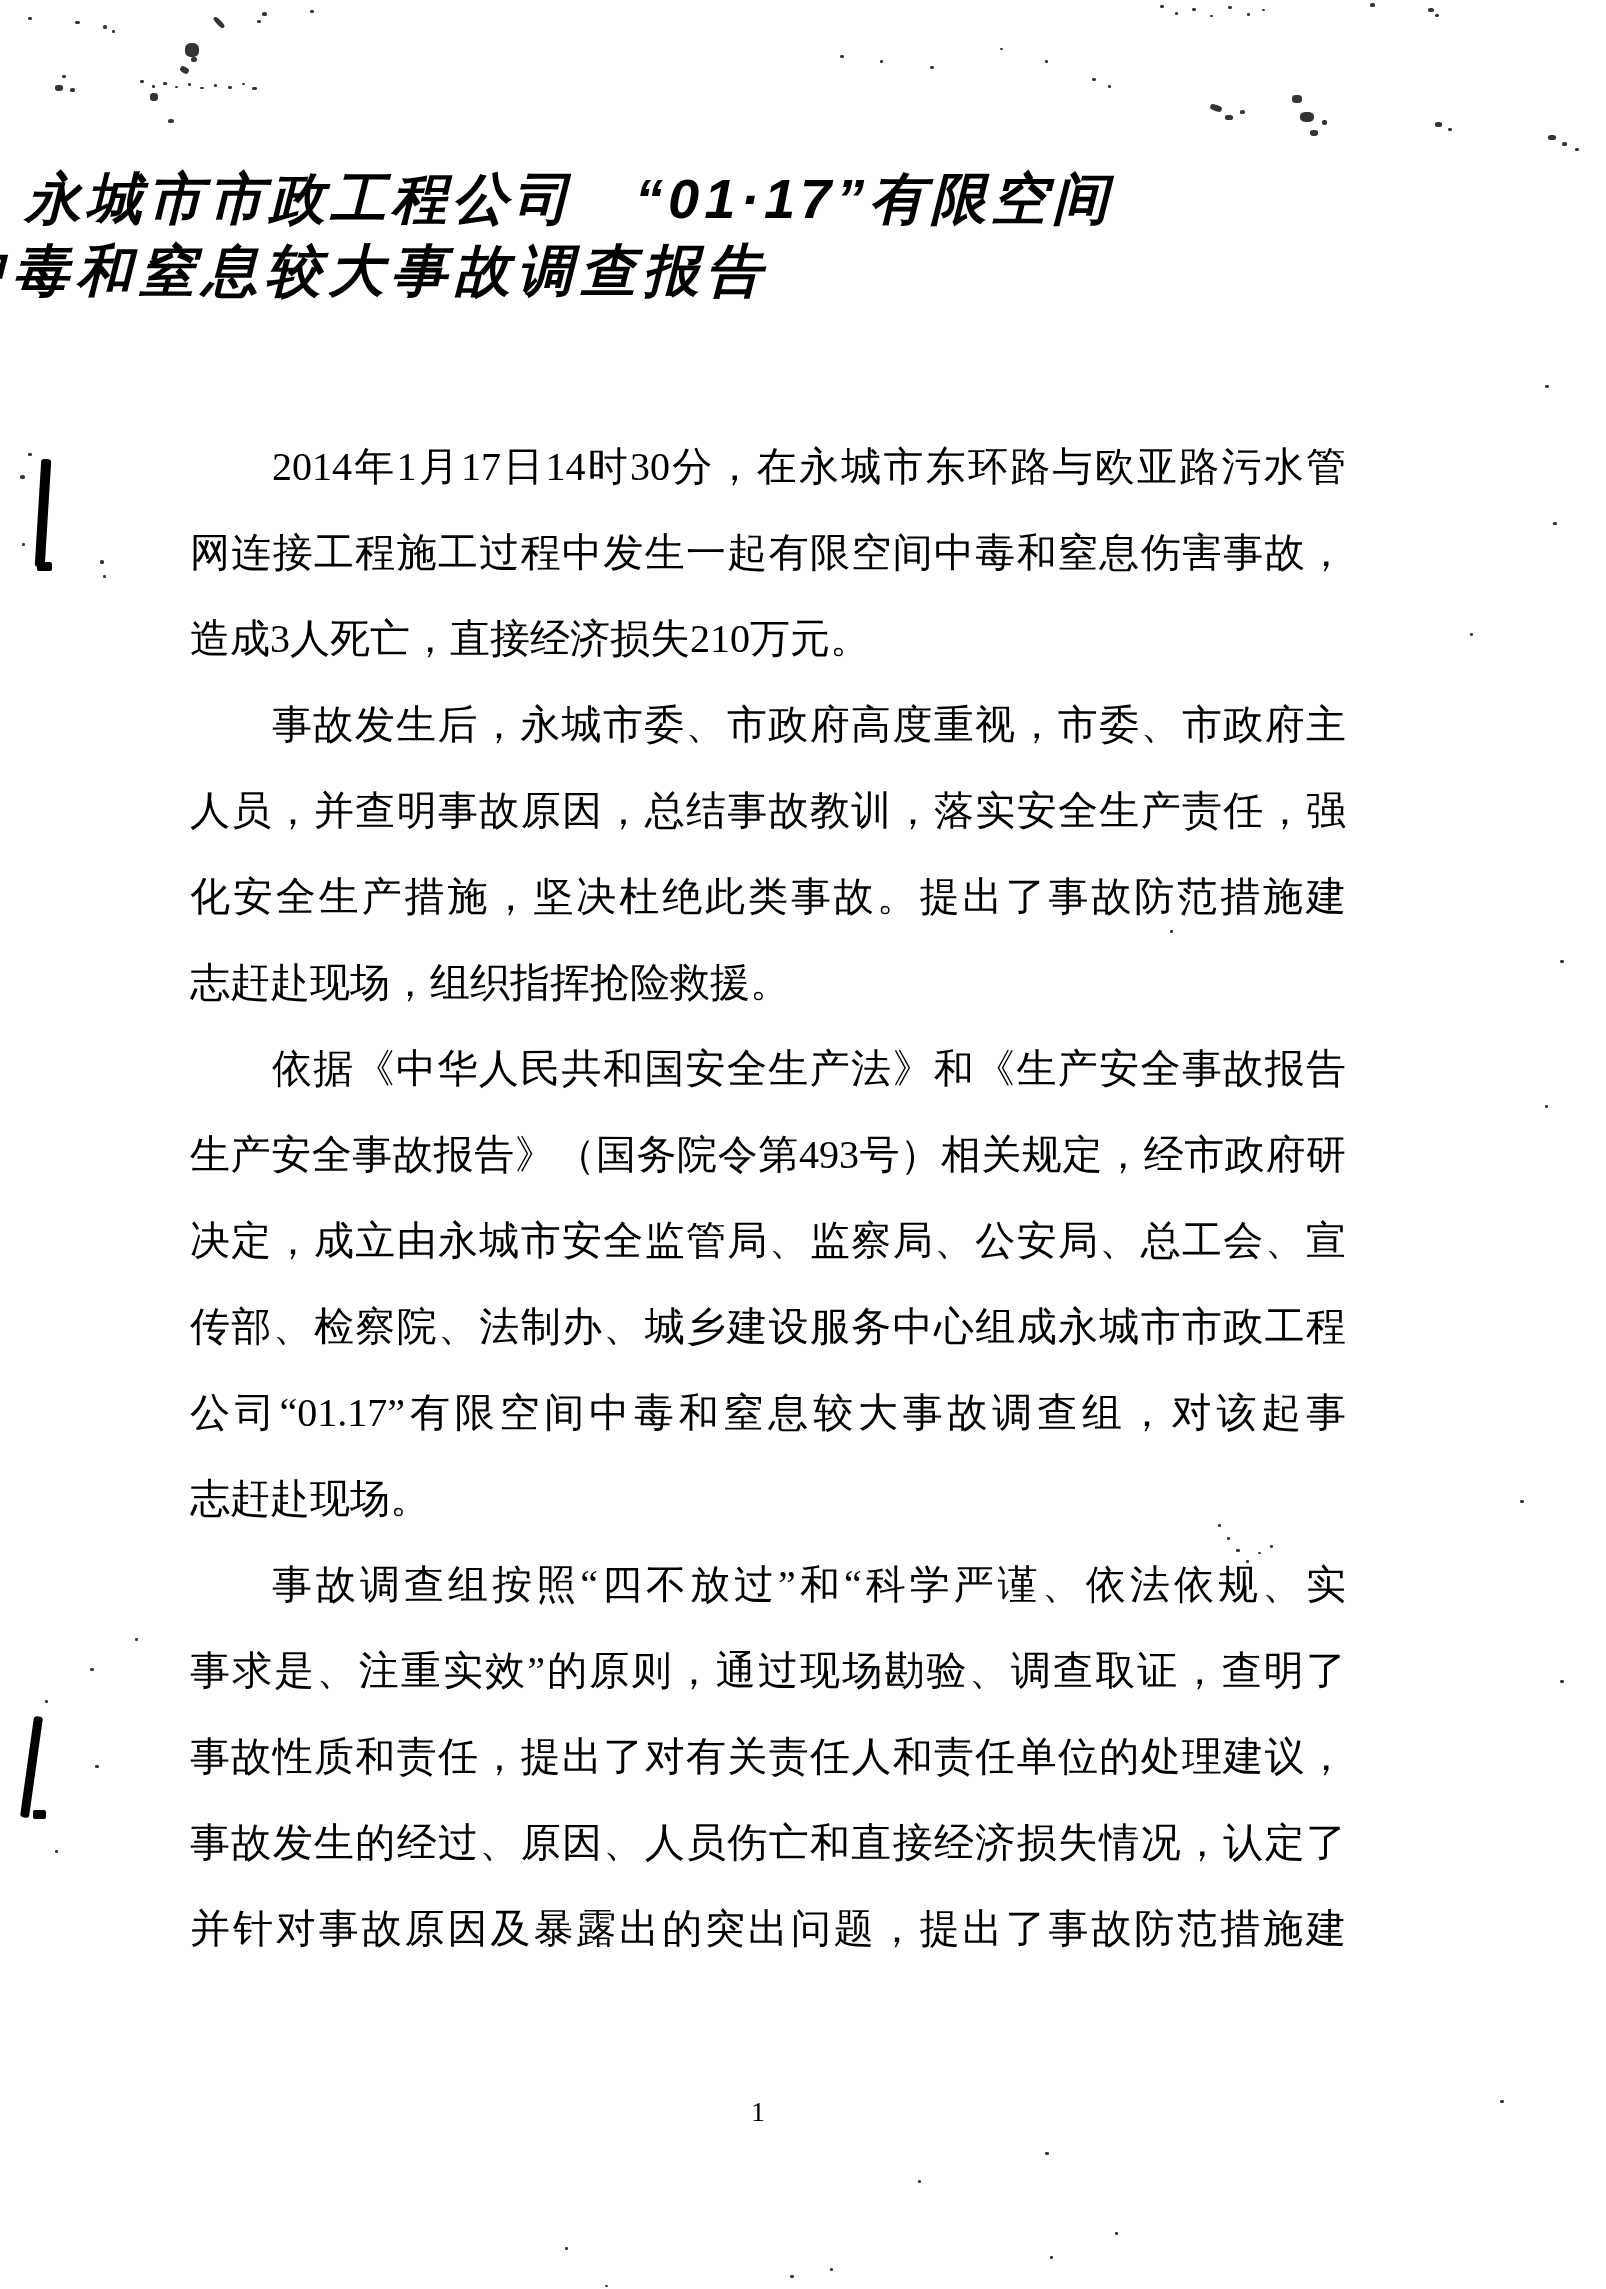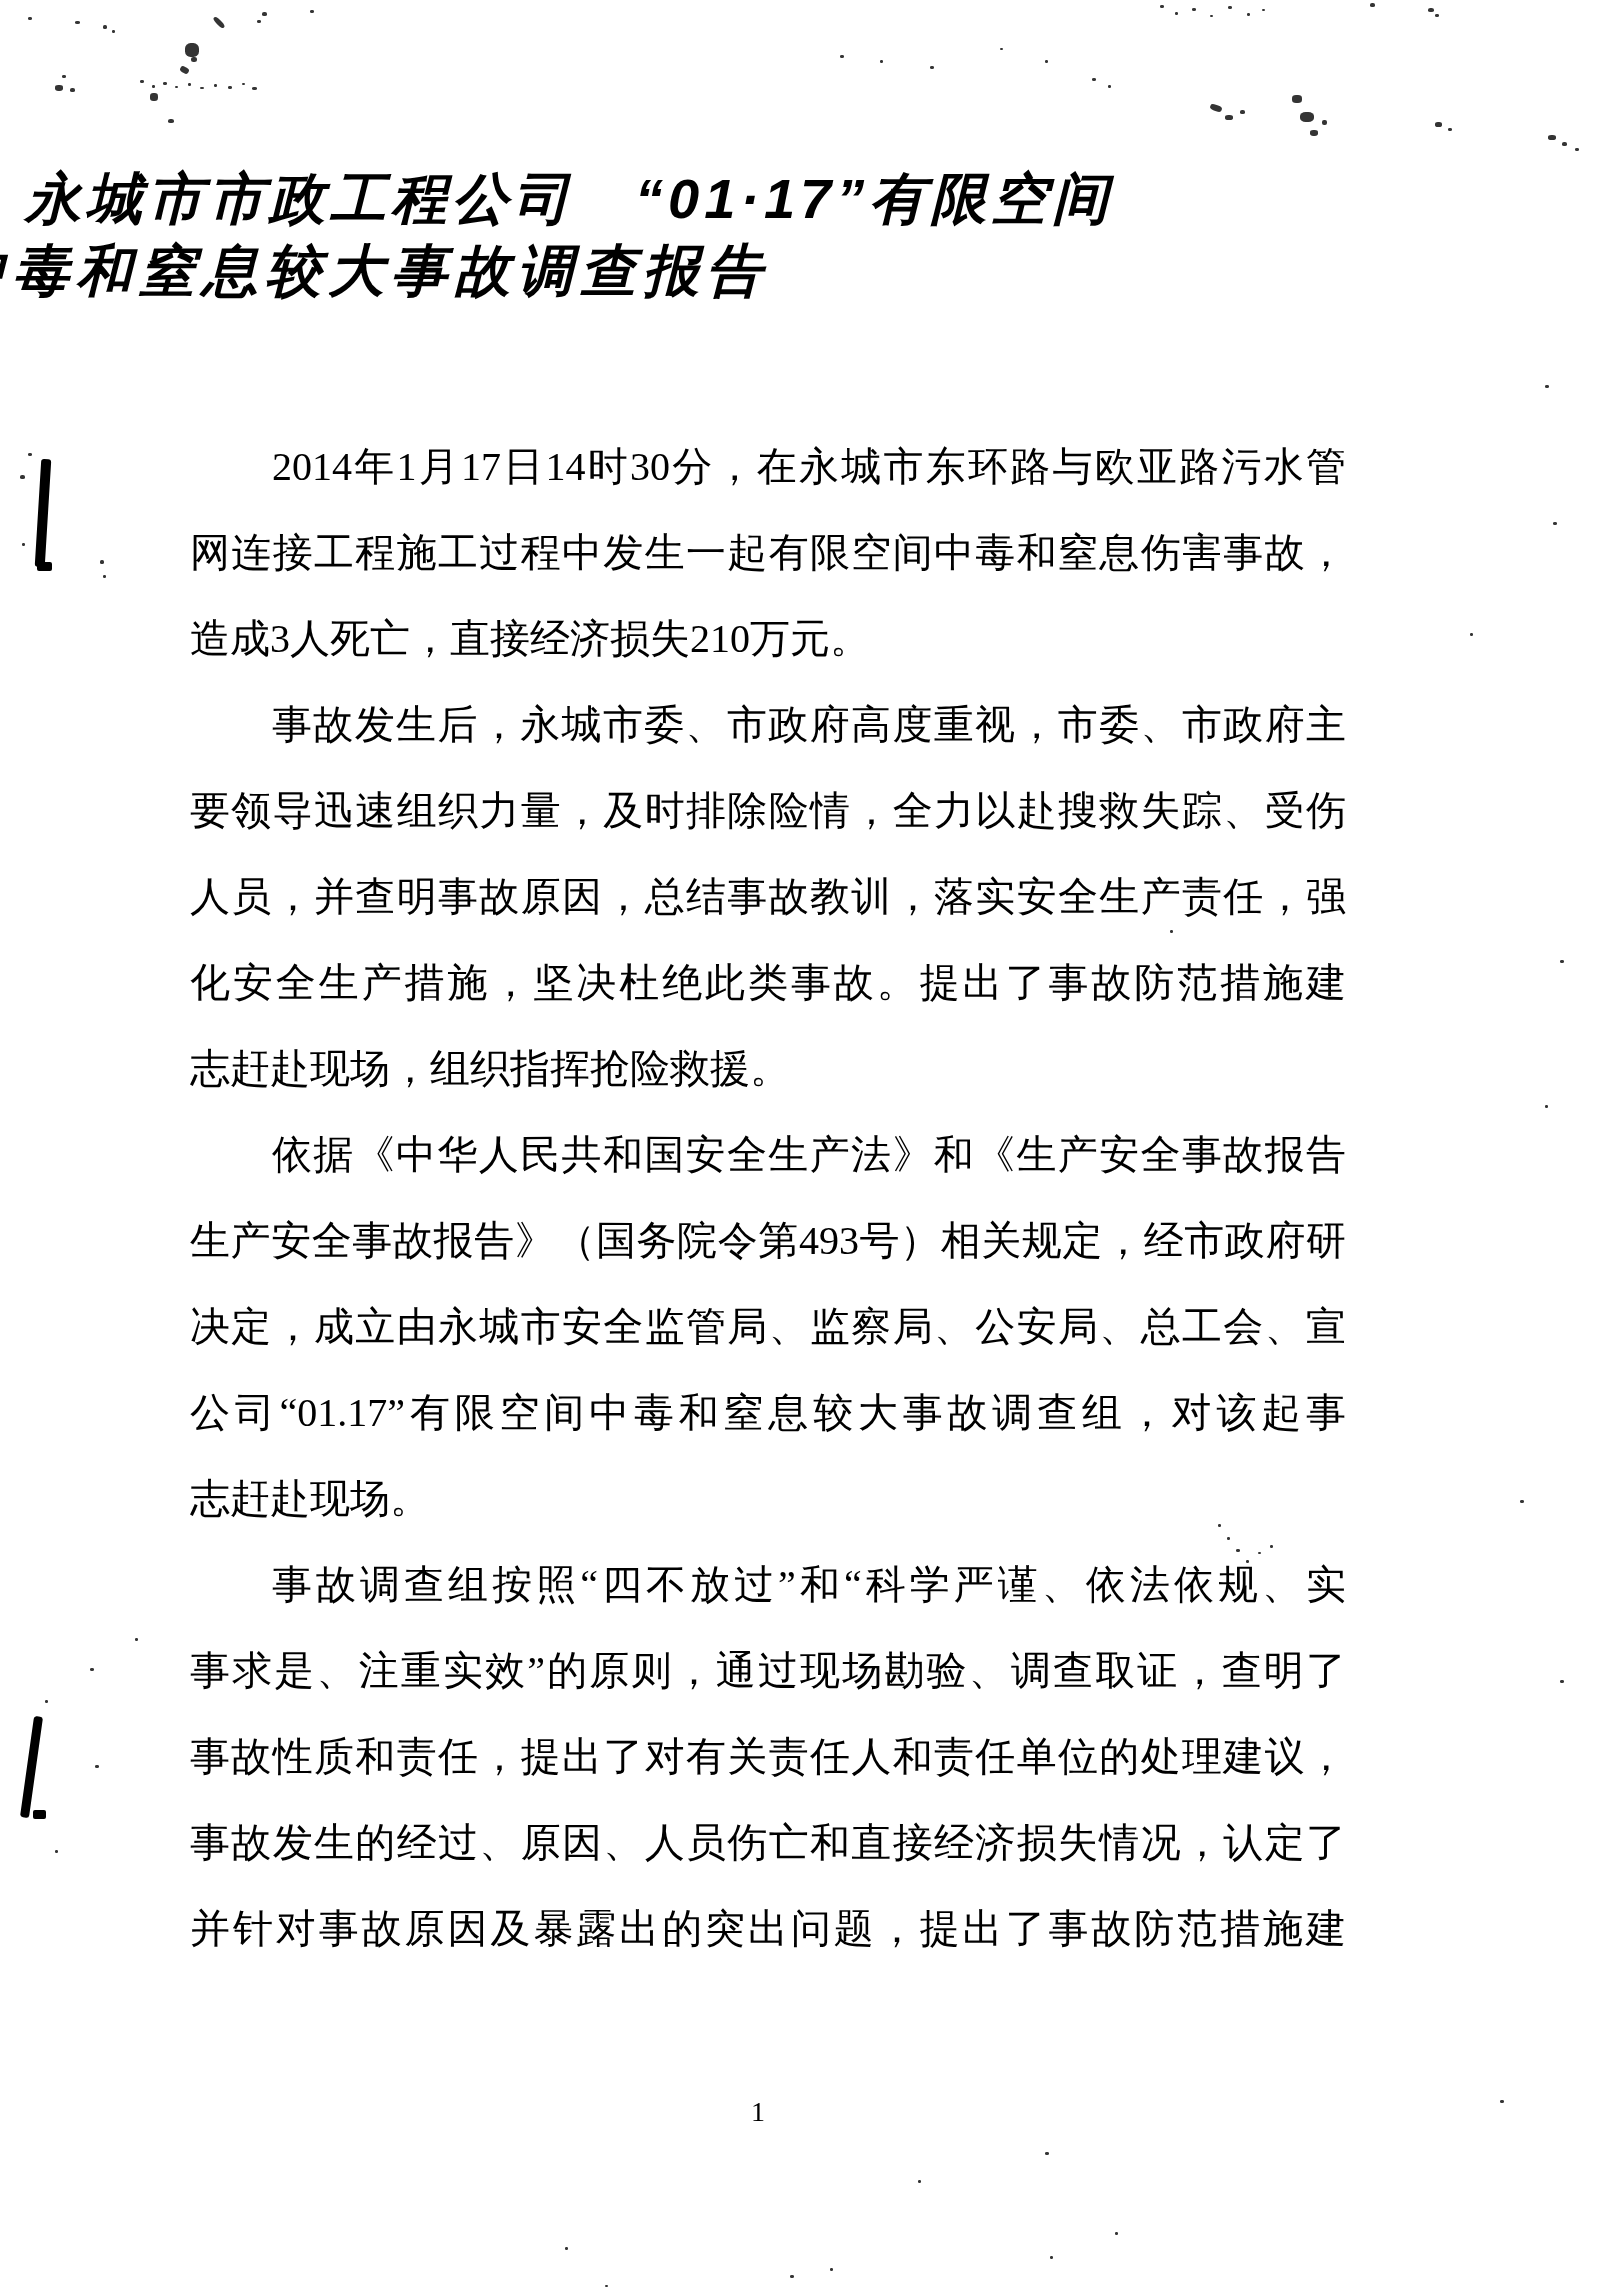--- a/index.html
+++ b/index.html
@@ -168,27 +168,27 @@
   <header class="title">
     <div class="title-l1">永城市市政工程公司　“01·17”有限空间</div>
     <div class="title-l2">中毒和窒息较大事故调查报告</div>
   </header>
 
   <main class="doc-body">
     <div class="line indent">2014年1月17日14时30分，在永城市东环路与欧亚路污水管</div>
     <div class="line">网连接工程施工过程中发生一起有限空间中毒和窒息伤害事故，</div>
     <div class="line plain">造成3人死亡，直接经济损失210万元。</div>
     <div class="line indent">事故发生后，永城市委、市政府高度重视，市委、市政府主</div>
-    <div class="line">要领导迅速组织力量，及时排除险情，全力以赴搜救失踪、受伤</div>
     <div class="line">人员，并查明事故原因，总结事故教训，落实安全生产责任，强</div>
     <div class="line">化安全生产措施，坚决杜绝此类事故。提出了事故防范措施建</div>
     <div class="line plain">志赶赴现场，组织指挥抢险救援。</div>
     <div class="line indent">依据《中华人民共和国安全生产法》和《生产安全事故报告</div>
     <div class="line">生产安全事故报告》（国务院令第493号）相关规定，经市政府研究</div>
     <div class="line">决定，成立由永城市安全监管局、监察局、公安局、总工会、宣</div>
+    <div class="line">传部、检察院、法制办、城乡建设服务中心组成永城市市政工程</div>
     <div class="line">公司“01.17”有限空间中毒和窒息较大事故调查组，对该起事</div>
     <div class="line plain">志赶赴现场。</div>
     <div class="line indent">事故调查组按照“四不放过”和“科学严谨、依法依规、实</div>
     <div class="line">事求是、注重实效”的原则，通过现场勘验、调查取证，查明了</div>
     <div class="line">事故性质和责任，提出了对有关责任人和责任单位的处理建议，</div>
     <div class="line">事故发生的经过、原因、人员伤亡和直接经济损失情况，认定了</div>
     <div class="line">并针对事故原因及暴露出的突出问题，提出了事故防范措施建</div>
   </main>
 
   <footer>

